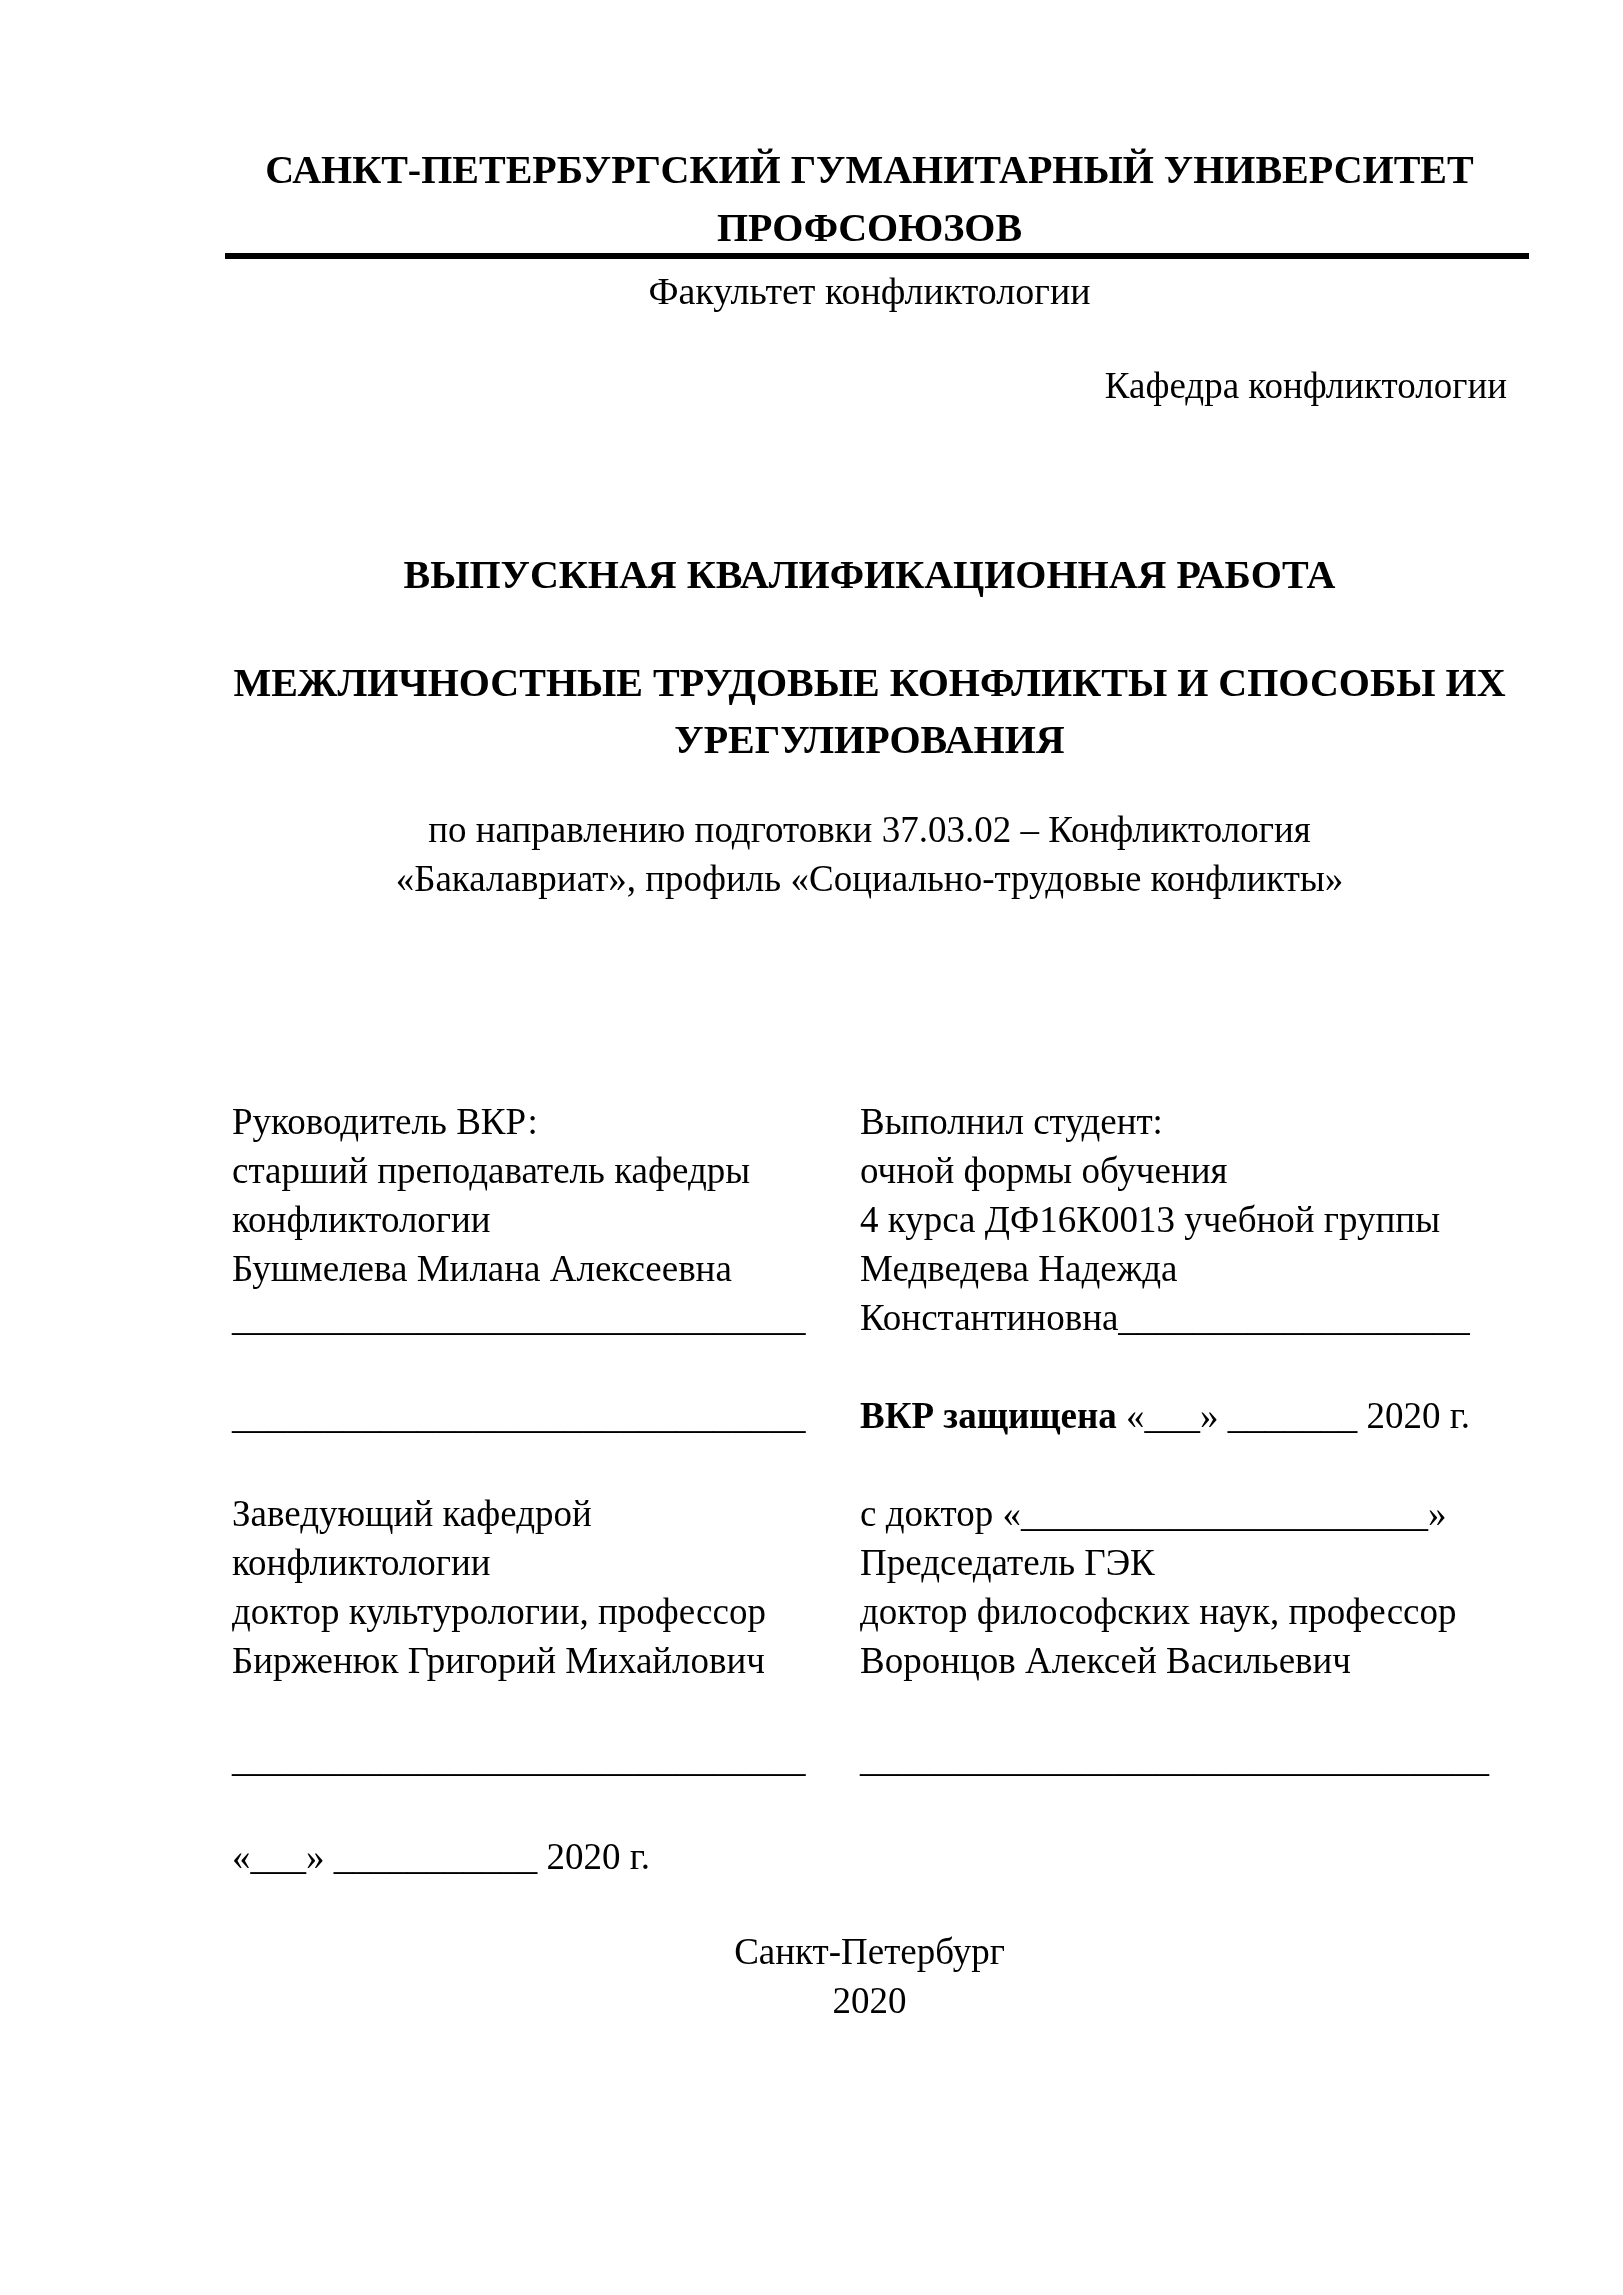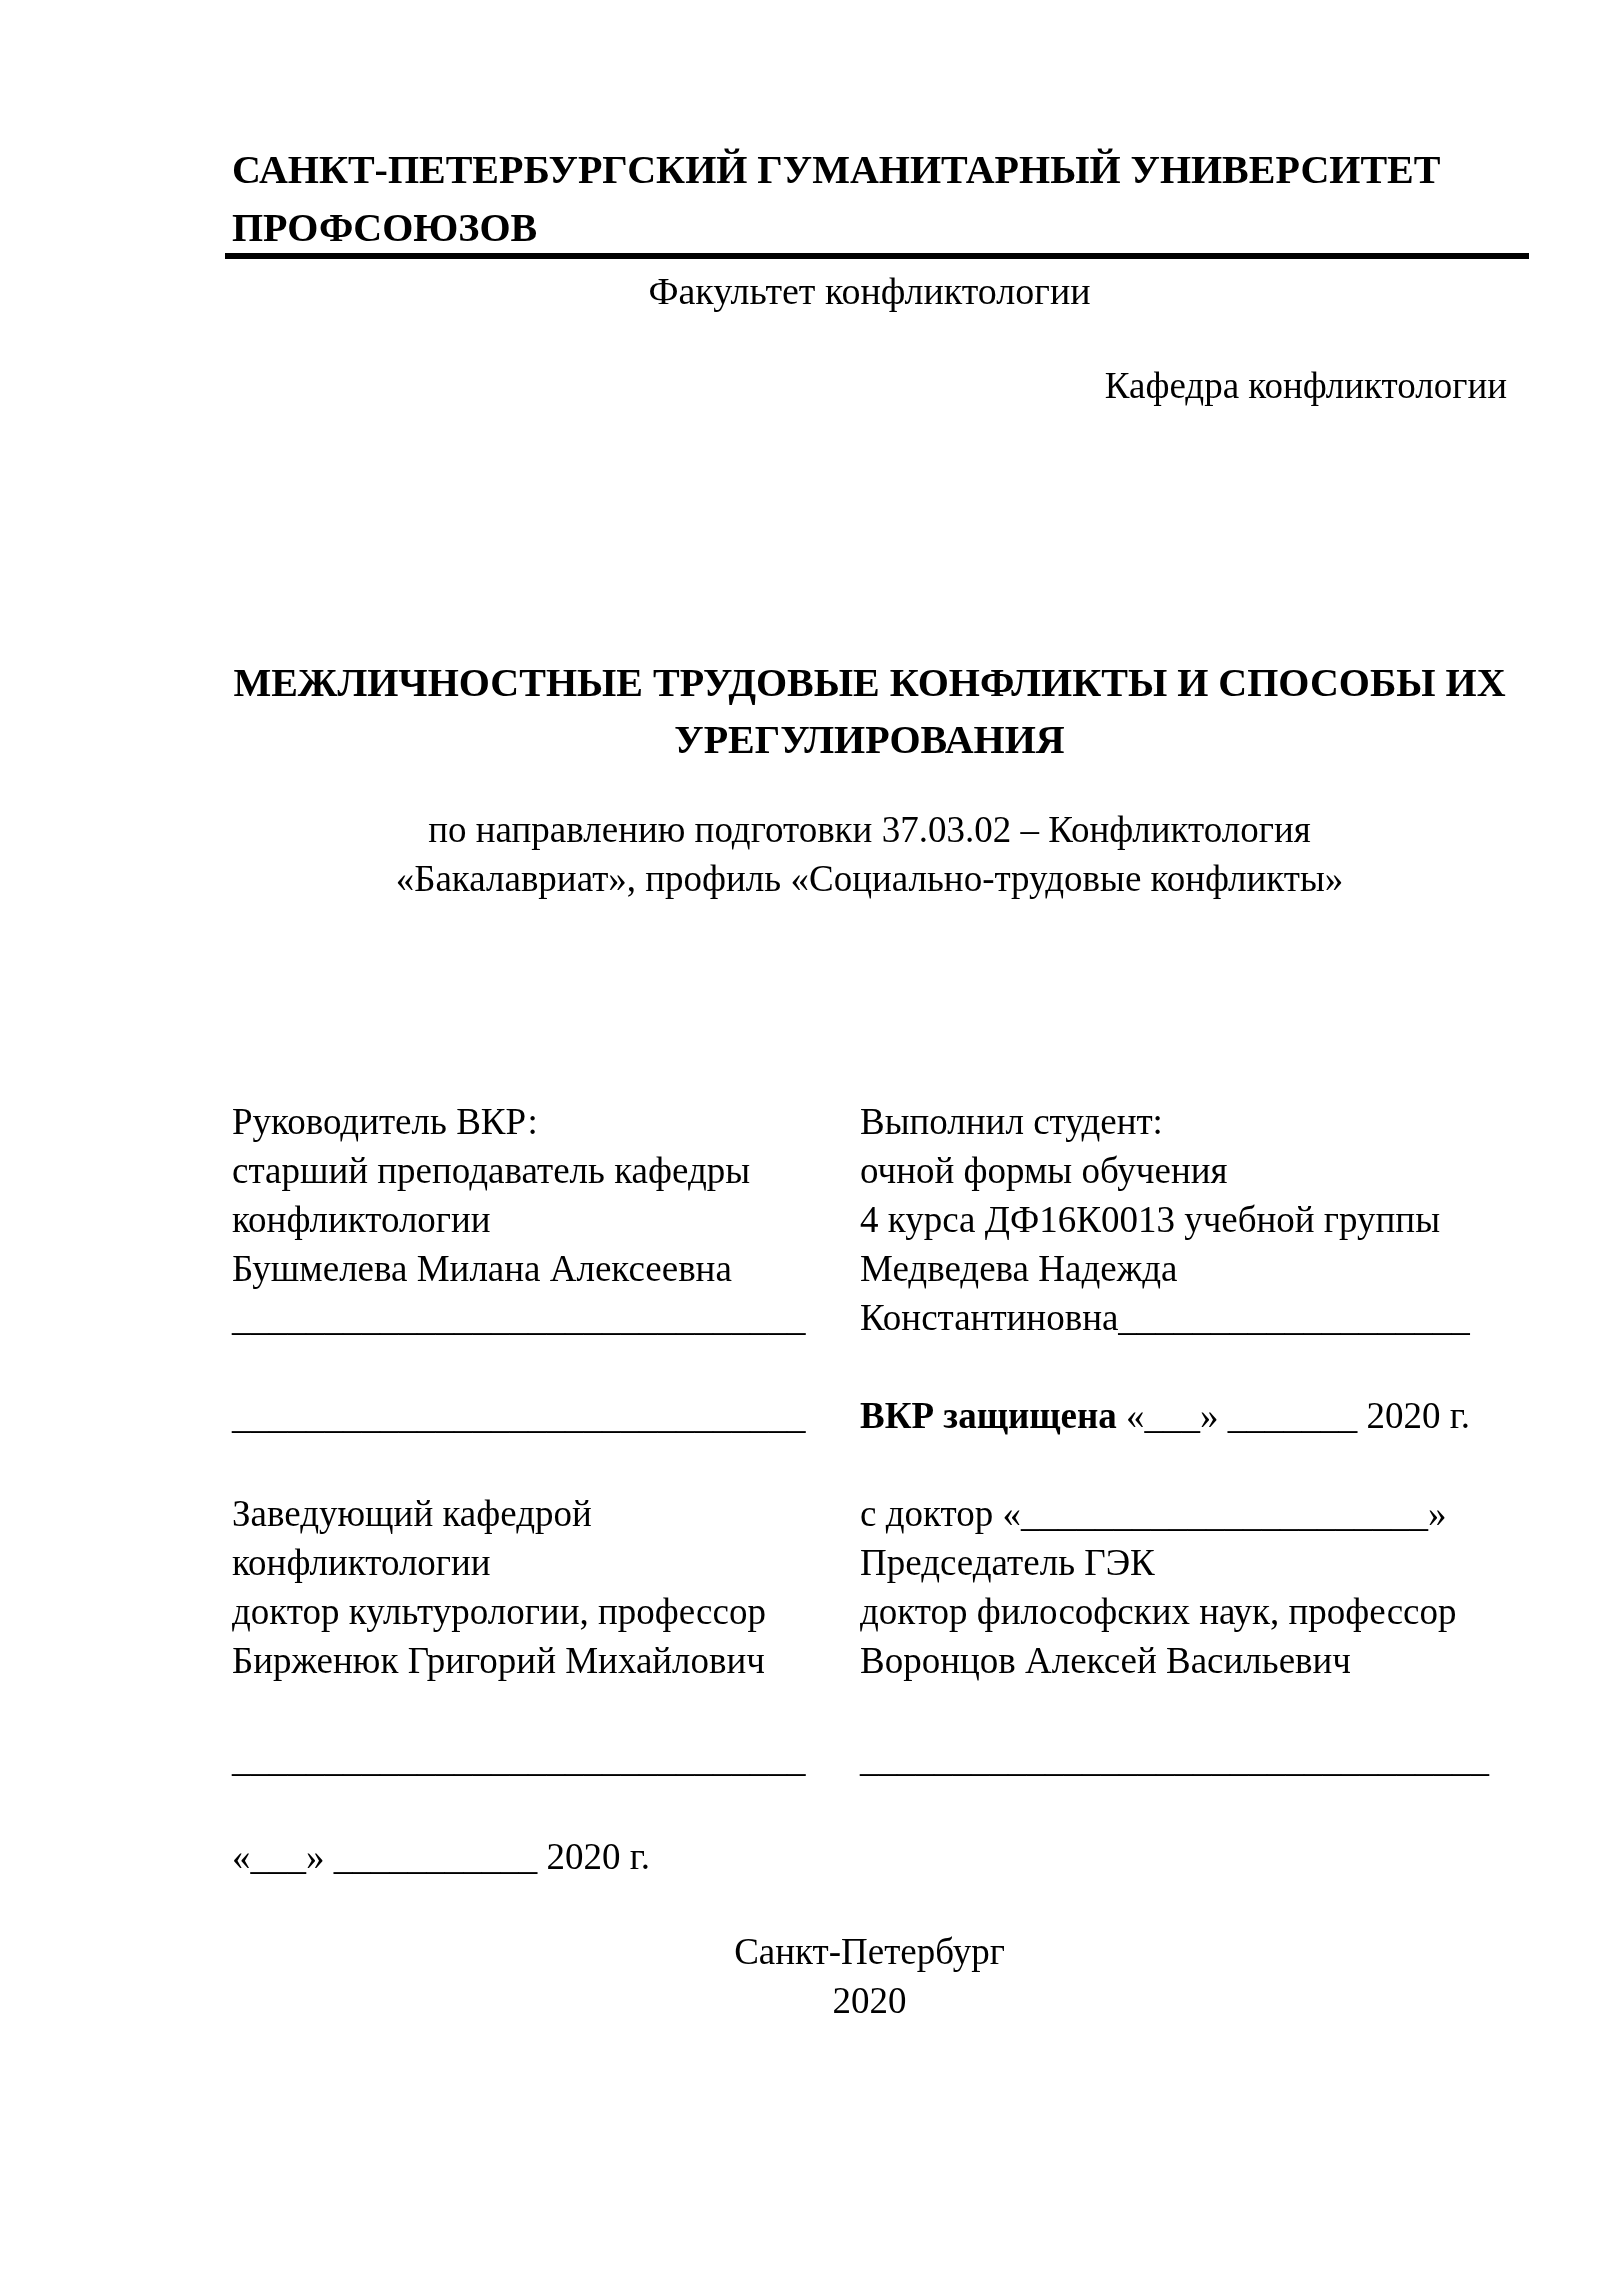--- a/index.html
+++ b/index.html
@@ -20,21 +20,21 @@
   .abs { position: absolute; }
   .bold { font-weight: bold; }
 
   .university-header {
     top: 141px;
     left: 232px;
     right: 116px;
     line-height: 58px;
     font-weight: bold;
     font-size: 40px;
-    text-align: left;
+    text-align: center;
   }
   .header-rule {
     top: 253px;
     left: 225px;
     width: 1304px;
     height: 5.5px;
     background: #000000;
   }
   .faculty-line {
     top: 267px;
@@ -107,20 +107,21 @@
     <div>САНКТ-ПЕТЕРБУРГСКИЙ ГУМАНИТАРНЫЙ УНИВЕРСИТЕТ</div>
     <div>ПРОФСОЮЗОВ</div>
   </div>
 
   <div class="abs header-rule"></div>
 
   <div class="abs faculty-line">Факультет конфликтологии</div>
 
   <div class="abs department-line">Кафедра конфликтологии</div>
 
+  <div class="abs work-type">ВЫПУСКНАЯ КВАЛИФИКАЦИОННАЯ РАБОТА</div>
 
   <div class="abs thesis-title">
     <div>МЕЖЛИЧНОСТНЫЕ ТРУДОВЫЕ КОНФЛИКТЫ И СПОСОБЫ ИХ</div>
     <div>УРЕГУЛИРОВАНИЯ</div>
   </div>
 
   <div class="abs program-block">
     <div>по направлению подготовки 37.03.02 – Конфликтология</div>
     <div>«Бакалавриат», профиль «Социально-трудовые конфликты»</div>
   </div>

